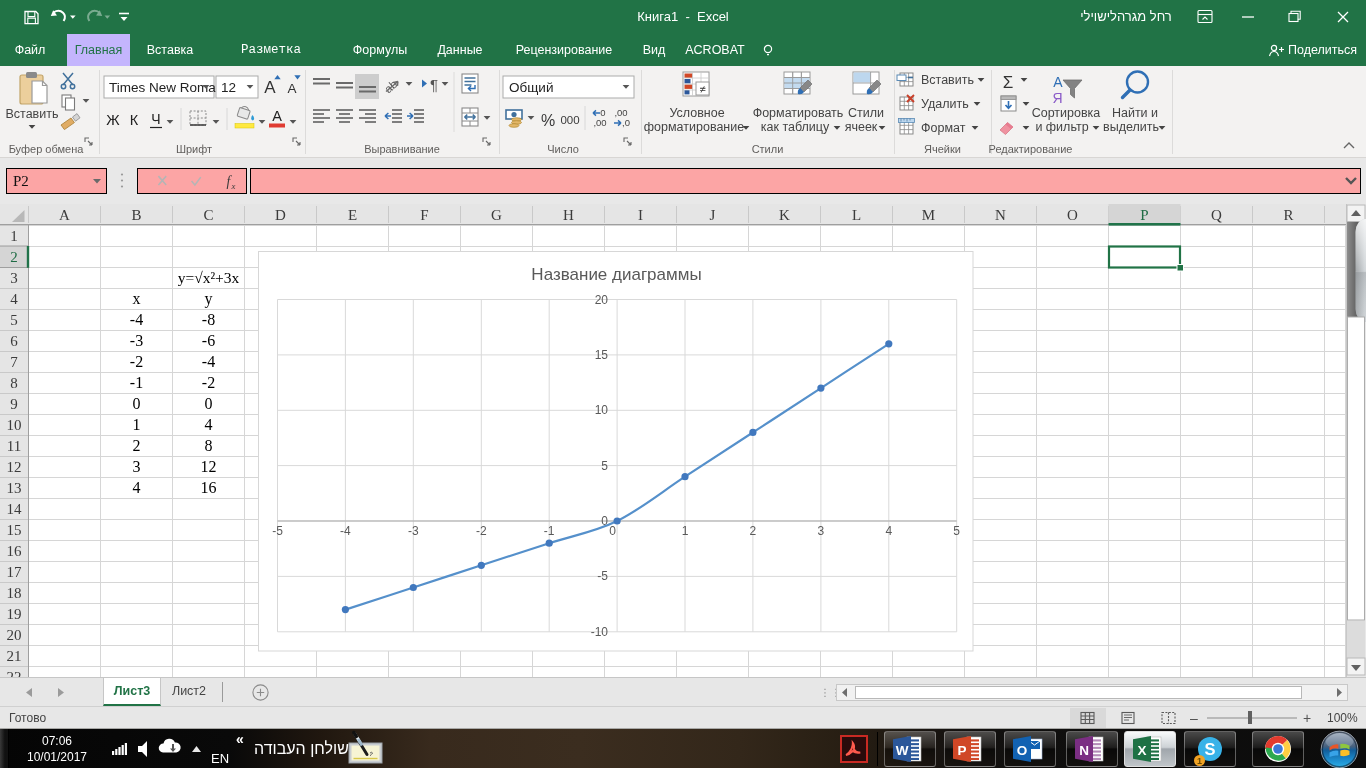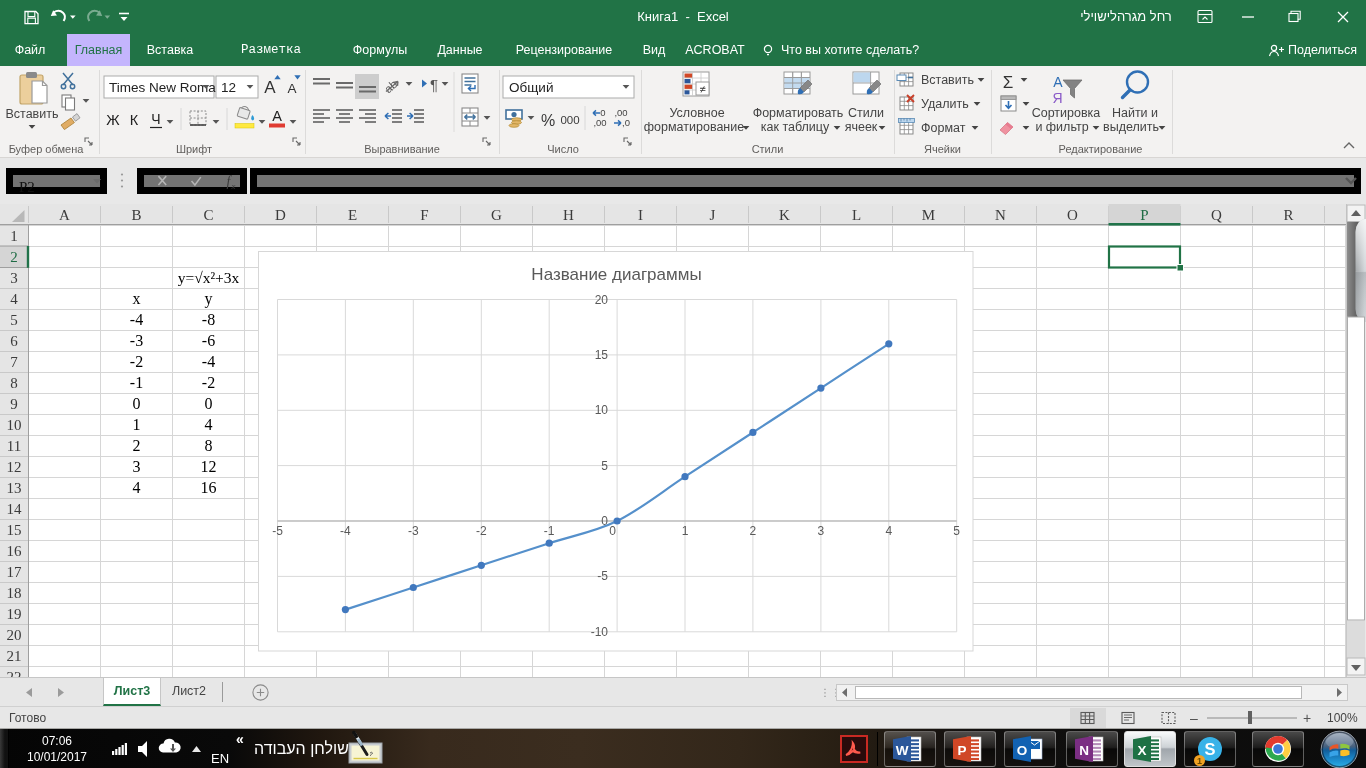--- a/index.html
+++ b/index.html
@@ -10,21 +10,21 @@
 #titlebar{left:0;top:0;width:1366px;height:34px;background:#217346;color:#fff;}
 #tabrow{left:0;top:34px;width:1366px;height:32px;background:#217346;color:#fff;font-size:12.5px;}
 .tab{position:absolute;top:0;height:32px;line-height:32px;text-align:center;color:#fff;}
 #tab-active{background:#c4b5fd;color:#217346;}
 
 #ribbon{left:0;top:66px;width:1366px;height:92px;background:#f3f2f1;border-bottom:1px solid #d8d6d4;font-size:12px;color:#444;}
 .gsep{position:absolute;top:4px;width:1px;height:84px;background:#dcdbda;}
 .glabel{position:absolute;top:77px;height:14px;font-size:11px;color:#605e5c;text-align:center;white-space:nowrap;}
 
 #fbar{left:0;top:158px;width:1366px;height:46px;background:#e8e8e8;}
-.wbox{position:absolute;background:#737373;border:7px solid #000000;}
+.wbox{position:absolute;background:#fca5a5;border:1px solid #000000;}
 
 #sheet{left:0;top:204px;width:1366px;height:473px;background:#fff;}
 
 #tabbar{left:0;top:677px;width:1366px;height:29px;background:#e7e7e7;border-top:1px solid #c6c6c6;font-size:12.5px;}
 
 #statusbar{left:0;top:706px;width:1366px;height:22px;background:#e7e7e7;border-top:1px solid #d0d0d0;font-size:12px;color:#444;}
 
 #taskbar{left:0;top:728px;width:1366px;height:40px;border-top:1px solid #a8a8a6;
 background:linear-gradient(90deg,#050505 0px,#090909 230px,#20170f 320px,#382a1d 430px,#3b2d1f 580px,#33271a 740px,#271e13 850px,#171310 940px,#100f0e 1020px,#0c0c0c 1366px);
 color:#fff;}
@@ -79,21 +79,20 @@
   <div class="tab" style="left:428px;width:64px;">Данные</div>
   <div class="tab" style="left:508px;width:112px;">Рецензирование</div>
   <div class="tab" style="left:634px;width:40px;">Вид</div>
   <div class="tab" style="left:680px;width:70px;">ACROBAT</div>
   <svg class="abs" style="left:760px;top:8px" width="16" height="18" viewBox="0 0 16 18">
     <g stroke="#fff" fill="none" stroke-width="1.2">
       <circle cx="8" cy="7" r="3.6"></circle>
           <path d="M6.5 10.5 h3 M7 12.6 h2"></path>
     </g>
   </svg>
-  <div class="tab" style="left:781px;width:160px;text-align:left;">Что вы хотите сделать?</div>
   <svg class="abs" style="left:1268px;top:9px" width="16" height="16" viewBox="0 0 16 16">
     <g stroke="#fff" fill="none" stroke-width="1.2">
       <circle cx="6" cy="5" r="2.6"></circle>
           <path d="M1.5 13 q1 -4.5 4.5 -4.5 t4.5 4.5"></path>
       <path d="M11 6.5 h5 M13.5 4 v5"></path>
     </g>
   </svg>
   <div class="tab" style="left:1288px;width:78px;text-align:left;">Поделиться</div>
 </div>
 
@@ -104,21 +103,21 @@
   <div class="gsep" style="left:641px"></div>
   <div class="gsep" style="left:894px"></div>
   <div class="gsep" style="left:991px"></div>
   <div class="gsep" style="left:1172px"></div>
   <div class="glabel" style="left:2px;width:88px;">Буфер обмена</div>
   <div class="glabel" style="left:99px;width:190px;">Шрифт</div>
   <div class="glabel" style="left:305px;width:194px;">Выравнивание</div>
   <div class="glabel" style="left:499px;width:128px;">Число</div>
   <div class="glabel" style="left:641px;width:253px;">Стили</div>
   <div class="glabel" style="left:894px;width:97px;">Ячейки</div>
-  <div class="glabel" style="left:1010px;width:181px;">Редактирование</div>
+  <div class="glabel" style="left:940px;width:181px;">Редактирование</div>
   <svg class="abs" style="left:0;top:0" width="1366" height="92" viewBox="0 0 1366 92" font-family="Liberation Sans, sans-serif">
         <rect x="20" y="9" width="23" height="29" rx="2" fill="#eccf9c" stroke="#c2a468" stroke-width="1.2"></rect>
         <rect x="26" y="6" width="11" height="6" rx="1.5" fill="#8a8a8a"></rect>
         <path d="M32 15 h10.5 l4.5 4.5 V37 h-15 z" fill="#fff" stroke="#9a9a9a" stroke-width="1.2"></path>
         <path d="M42.5 15 v4.5 h4.5" fill="none" stroke="#9a9a9a" stroke-width="1.2"></path>
         <text x="32" y="52" font-size="12.5" fill="#444444" text-anchor="middle">Вставить</text>
         <path d="M28.6 59 l3.4 3.8 3.4 -3.8 z" fill="#444"></path>
         <g stroke="#41719c" stroke-width="1.5" fill="none">
           <path d="M63 7 l10 12 M73 7 l-10 12"></path>
           <circle cx="63.5" cy="20.5" r="2.2"></circle>

